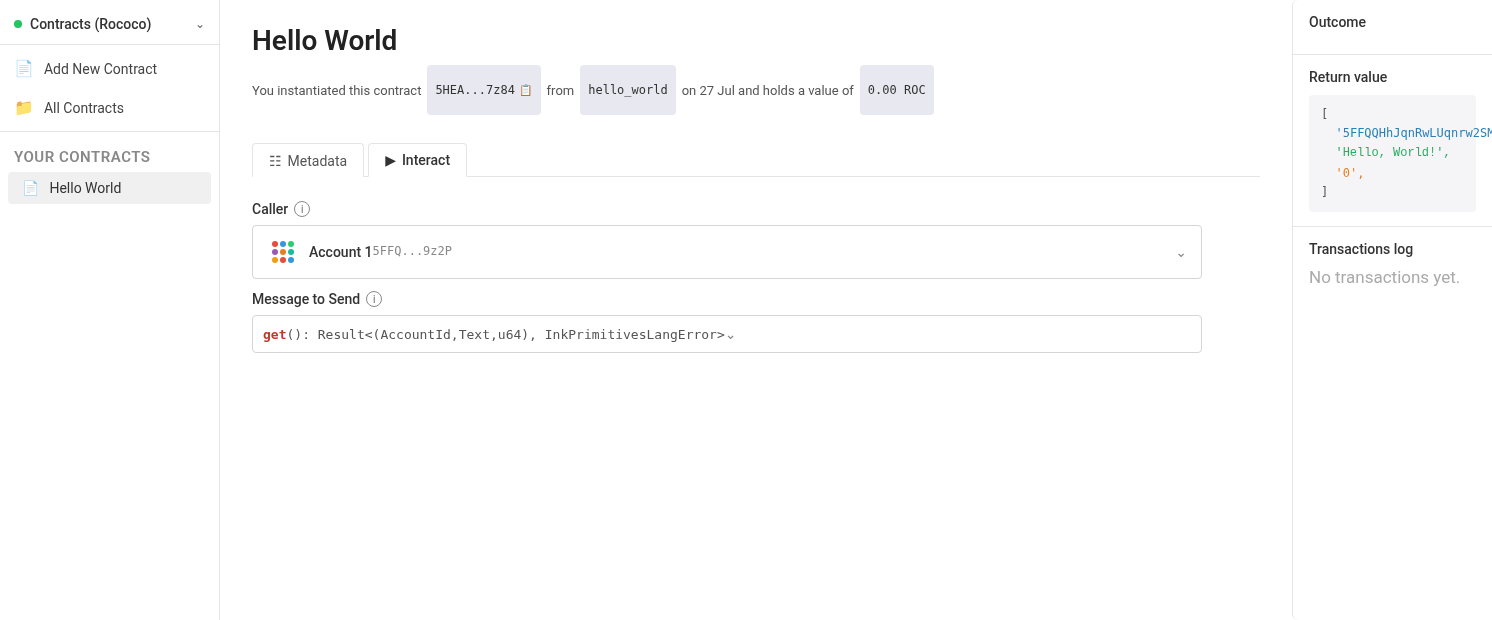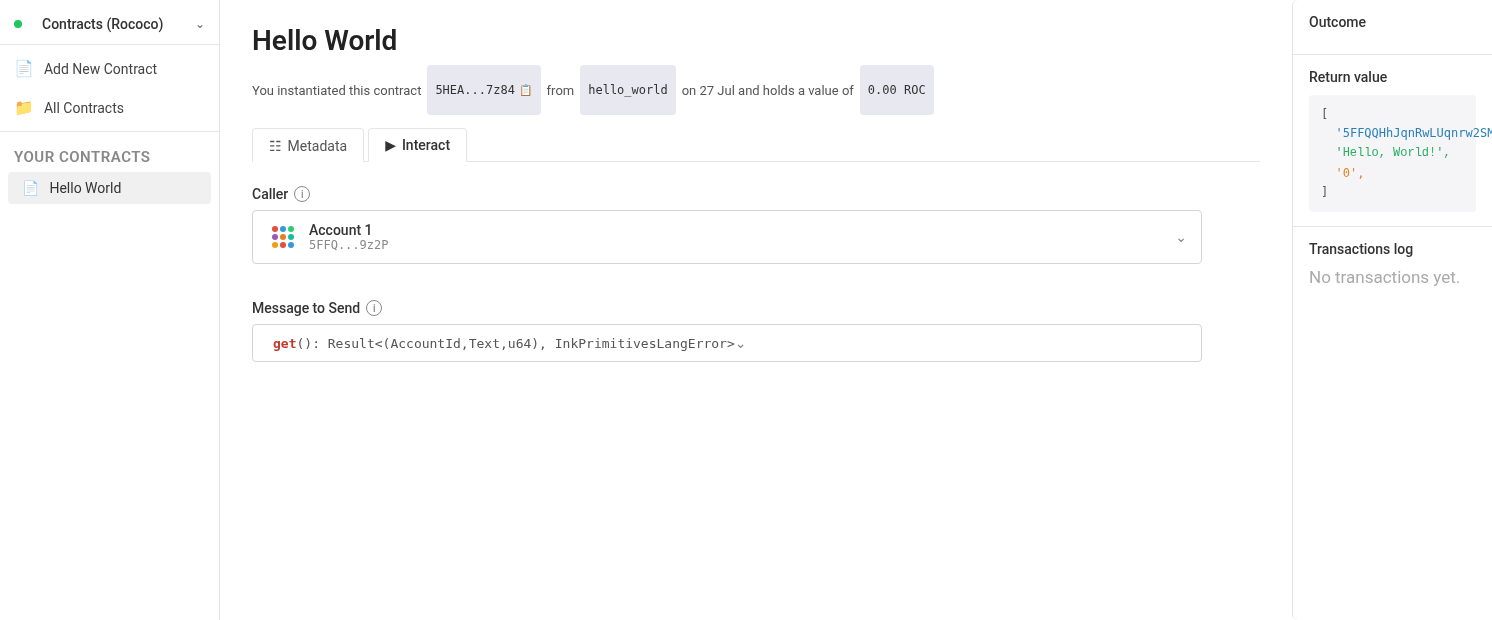--- a/index.html
+++ b/index.html
@@ -28,21 +28,21 @@
       display: flex;
       align-items: center;
       justify-content: space-between;
       padding: 8px 14px;
       cursor: pointer;
     }
 
     .sidebar-header-left {
       display: flex;
       align-items: center;
-      gap: 20px;
+      gap: 8px;
       font-weight: 500;
       font-size: 14px;
       justify-content: space-between;
     }
 
     .dot-green {
       width: 8px;
       height: 8px;
       border-radius: 50%;
       background: #22c55e;
@@ -119,21 +119,21 @@
     .page-title {
       font-size: 28px;
       font-weight: 600;
       color: #222;
       margin-bottom: 8px;
     }
 
     .subtitle {
       font-size: 13px;
       color: #555;
-      margin-bottom: 13px;
+      margin-bottom: 28px;
       display: flex;
       align-items: center;
       gap: 6px;
       flex-wrap: wrap;
     }
 
     .code-badge {
       background: #e8e8f0;
       color: #333;
       padding: 18px 8px;
@@ -184,21 +184,21 @@
     .tab-icon {
       font-size: 14px;
     }
 
     
     .form-section {
       max-width: 950px;
     }
 
     .field-group {
-      margin-bottom: 36px;
+      margin-bottom: 12px;
     }
 
     .field-label {
       display: flex;
       align-items: center;
       gap: 6px;
       font-weight: 500;
       font-size: 14px;
       color: #333;
       margin-bottom: 8px;
@@ -238,21 +238,21 @@
     .account-avatar {
       width: 32px;
       height: 32px;
       border-radius: 50%;
       overflow: hidden;
       flex-shrink: 0;
     }
 
     .account-info {
       display: flex;
-      flex-direction: column;
+      flex-direction: row;
     }
 
     .account-name {
       font-weight: 500;
       font-size: 14px;
       color: #333;
     }
 
     .account-address {
       font-size: 12px;
@@ -262,21 +262,21 @@
 
     .chevron-down {
       color: #888;
       font-size: 14px;
     }
 
     .message-select {
       width: 100%;
       border: 1px solid #d5d5d5;
       border-radius: 4px;
-      padding: 10px 20px;
+      padding: 10px 10px;
       display: flex;
       align-items: center;
       justify-content: flex-start;
       cursor: pointer;
       background: #fff;
     }
 
     .message-text {
       font-family: monospace;
       font-size: 13px;

